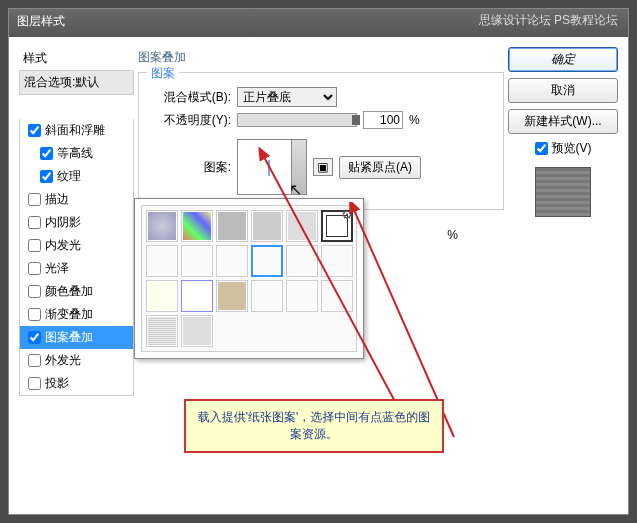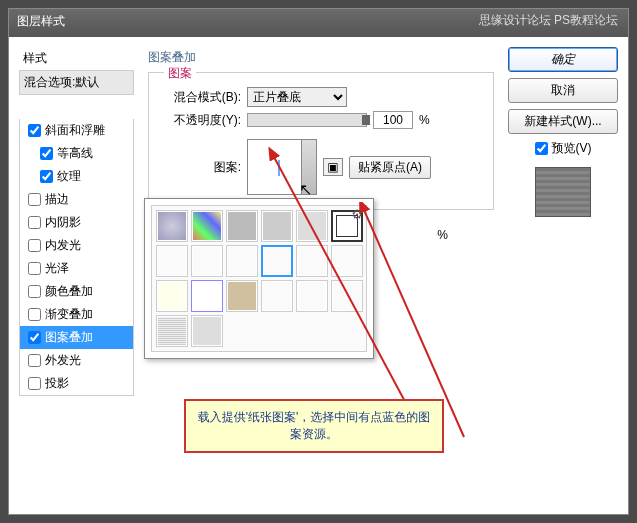--- a/index.html
+++ b/index.html
@@ -1,37 +1,37 @@
 <!DOCTYPE html>
 <html><head>
   <meta charset="utf-8">
   <style>
     * { box-sizing: border-box; margin: 0; padding: 0; font-family: "Microsoft YaHei", SimSun, sans-serif; font-size: 12px; }
     body { background: #4a4a4a; padding: 8px; }
     .window { background: #fff; border: 1px solid #888; width: 621px; height: 507px; position: relative; }
     .titlebar { background: linear-gradient(#6a6a6a, #555); color: #fff; padding: 4px 8px; height: 28px; }
-    .content { display: flex; padding: 10px; gap: 10px; }
+    .content { display: flex; padding: 10px; }
     .sidebar { width: 115px; }
     .sidebar-title { padding: 3px 4px; }
     .blend-header { background: #e8e8e8; padding: 3px 4px; border: 1px solid #ccc; }
     .style-list { border: 1px solid #ccc; border-top: none; margin-top: 24px; }
     .style-item { padding: 3px 4px 3px 8px; display: flex; align-items: center; gap: 4px; }
     .style-item.sub { padding-left: 20px; }
     .style-item.selected { background: #3399ff; color: #fff; }
     .style-item input[type="checkbox"] { width: 13px; height: 13px; }
     .main { flex: 1; position: relative; }
     .fieldset { border: 1px solid #ccc; margin: 4px; padding: 10px 12px; position: relative; }
-    .fieldset-title { position: absolute; top: -8px; left: 15px; background: #fff; padding: 0 4px; color: #be185d; }
+    .fieldset-title { position: absolute; top: -8px; left: 8px; background: #fff; padding: 0 4px; color: #3b82f6; }
     .main-title { padding: 2px 4px; color: #4a6a8a; }
     .row { display: flex; align-items: center; gap: 6px; margin: 4px 0; }
     .label { text-align: right; width: 80px; }
     select { width: 100px; border: 1px solid #888; padding: 1px; }
     .slider { width: 120px; height: 14px; background: #e0e0e0; border: 1px solid #999; position: relative; }
     .slider-handle { position: absolute; right: -4px; top: 1px; width: 8px; height: 10px; background: #666; }
-    .num-input { width: 40px; border: 1px solid #999; padding: 1px 2px; text-align: center; }
+    .num-input { width: 40px; border: 1px solid #999; padding: 1px 2px; text-align: right; }
     .pattern-swatch { width: 70px; height: 56px; border: 1px solid #888; background: #fff; position: relative; display: inline-block; }
     .pattern-swatch::after { content: ''; position: absolute; right: 0; top: 0; width: 14px; height: 100%; background: linear-gradient(#ddd,#bbb); border-left: 1px solid #888; }
     .pattern-blue-line { position: absolute; left: 30px; top: 20px; width: 2px; height: 16px; background: #6aaaff; }
     .small-btn { width: 20px; height: 18px; border: 1px solid #888; background: #f0f0f0; }
     .action-btn { border: 1px solid #888; background: linear-gradient(#fdfdfd,#e8e8e8); padding: 2px 8px; border-radius: 2px; }
     .right-panel { width: 110px; display: flex; flex-direction: column; gap: 6px; align-items: center; }
     .primary-btn { width: 110px; padding: 3px; border: 1px solid #2a5a9a; background: linear-gradient(#fff,#e8f0fa); border-radius: 3px; text-align: center; box-shadow: 0 0 0 1px #6aaaff inset; font-style: italic; }
     .normal-btn { width: 110px; padding: 3px; border: 1px solid #888; background: linear-gradient(#fdfdfd,#e8e8e8); border-radius: 3px; text-align: center; }
     .preview-check { display: flex; align-items: center; gap: 4px; }
     .preview-swatch { width: 56px; height: 50px; background: repeating-linear-gradient(#777,#777 3px,#888 3px,#888 6px); border: 1px solid #555; margin-top: 4px; }

